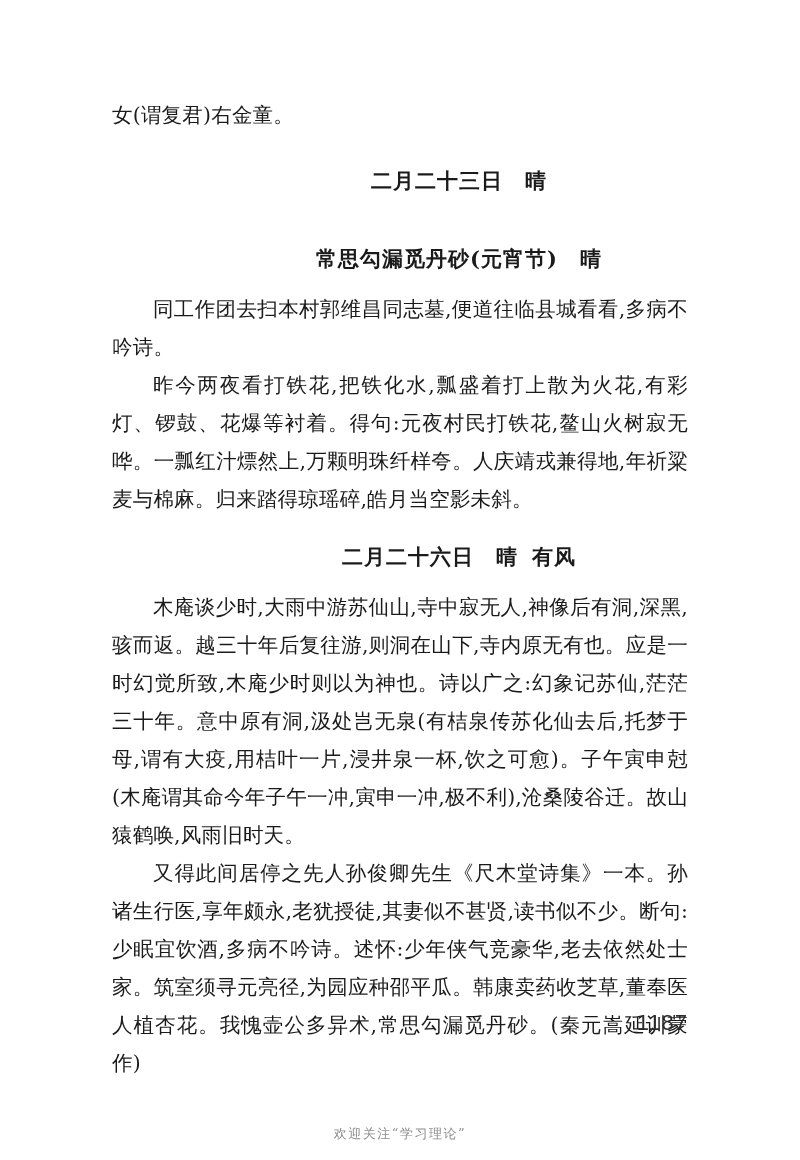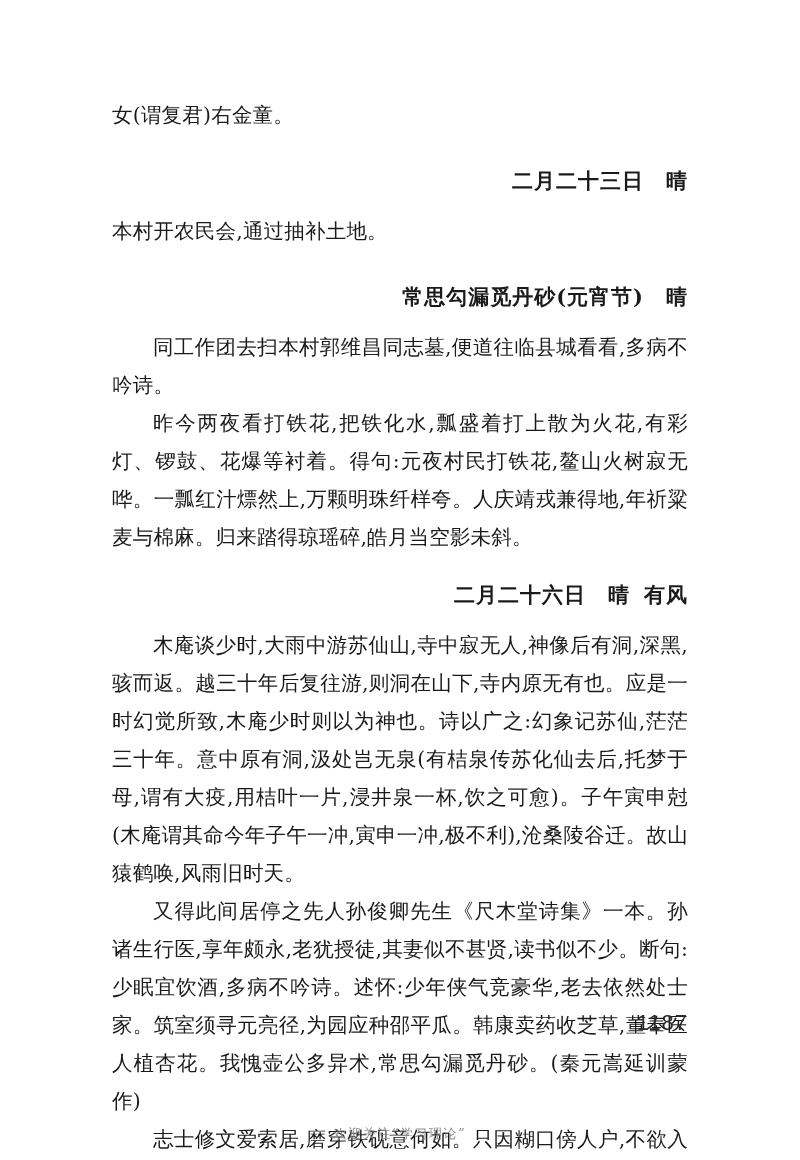--- a/index.html
+++ b/index.html
@@ -48,21 +48,21 @@
   }
   .para.last-line-justify {
     text-align-last: justify;
   }
 
   .heading {
     font-size: 21px;
     line-height: 38px;
     margin: 0;
     font-weight: bold;
-    text-align: right;
+    text-align: center;
     padding-left: 118px;
     letter-spacing: 1px;
     white-space: pre;
   }
   .heading .weather {
     font-weight: bold;
     letter-spacing: 1px;
   }
   .heading .gap-sm { display: inline-block; width: 22px; }
   .heading .gap-xs { display: inline-block; width: 14px; }
@@ -106,21 +106,20 @@
   <div class="text-column">
 
     <p class="para no-indent">女(谓复君)右金童。</p>
 
     <div class="spacer-lg"></div>
 
     <div class="heading"><span>二月二十三日</span><span class="gap-sm"></span><span class="weather">晴</span></div>
 
     <div class="spacer-sm"></div>
 
-    <p class="para no-indent">本村开农民会,通过抽补土地。</p>
 
     <div class="spacer-lg"></div>
 
     <div class="heading"><span>常思勾漏觅丹砂(元宵节)</span><span class="gap-sm"></span><span class="weather">晴</span></div>
 
     <div class="spacer-sm"></div>
 
     <p class="para">同工作团去扫本村郭维昌同志墓,便道往临县城看看,多病不吟诗。</p>
 
     <p class="para">昨今两夜看打铁花,把铁化水,瓢盛着打上散为火花,有彩灯、锣鼓、花爆等衬着。得句:元夜村民打铁花,鳌山火树寂无哗。一瓢红汁熛然上,万颗明珠纤样夸。人庆靖戎兼得地,年祈粱麦与棉麻。归来踏得琼瑶碎,皓月当空影未斜。</p>
@@ -128,21 +127,20 @@
     <div class="spacer-md"></div>
 
     <div class="heading"><span>二月二十六日</span><span class="gap-sm"></span><span class="weather">晴</span><span class="gap-xs"></span><span class="weather">有风</span></div>
 
     <div class="spacer-sm"></div>
 
     <p class="para">木庵谈少时,大雨中游苏仙山,寺中寂无人,神像后有洞,深黑,骇而返。越三十年后复往游,则洞在山下,寺内原无有也。应是一时幻觉所致,木庵少时则以为神也。诗以广之:幻象记苏仙,茫茫三十年。意中原有洞,汲处岂无泉(有桔泉传苏化仙去后,托梦于母,谓有大疫,用桔叶一片,浸井泉一杯,饮之可愈)。子午寅申尅(木庵谓其命今年子午一冲,寅申一冲,极不利),沧桑陵谷迁。故山猿鹤唤,风雨旧时天。</p>
 
     <p class="para">又得此间居停之先人孙俊卿先生《尺木堂诗集》一本。孙诸生行医,享年颇永,老犹授徒,其妻似不甚贤,读书似不少。断句:少眠宜饮酒,多病不吟诗。述怀:少年侠气竞豪华,老去依然处士家。筑室须寻元亮径,为园应种邵平瓜。韩康卖药收芝草,董奉医人植杏花。我愧壶公多异术,常思勾漏觅丹砂。(秦元嵩延训蒙作)</p>
 
-    <p class="para last-line-justify">志士修文爱索居,磨穿铁砚意何如。只因糊口傍人户,不欲入</p>
 
   </div>
 
   <div class="page-number">1187</div>
 
   <div class="footer">欢迎关注“学习理论”</div>
 
 </div>
 
 </body></html>

